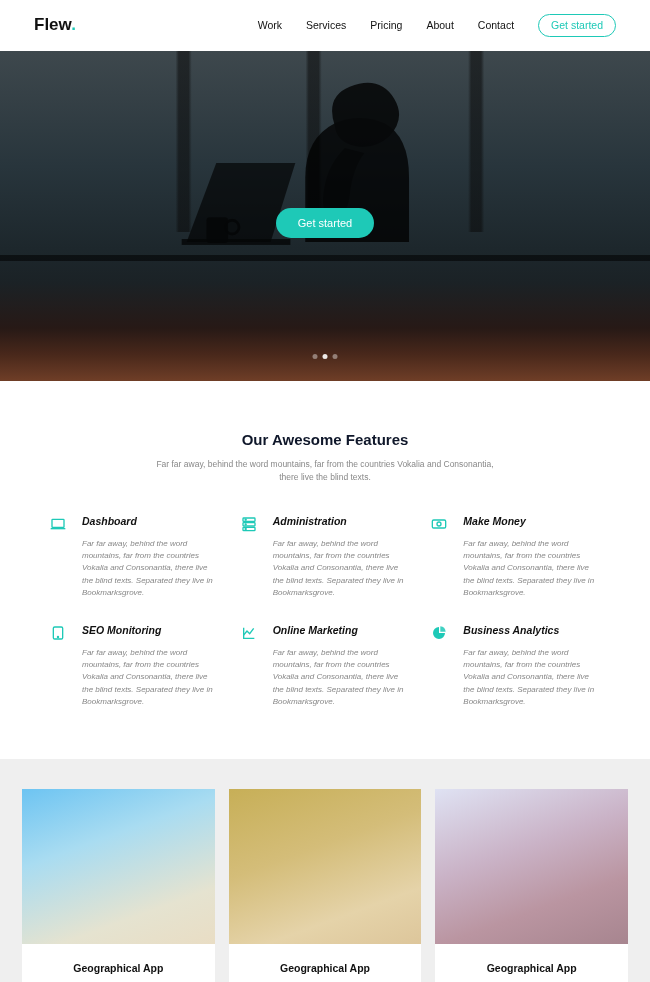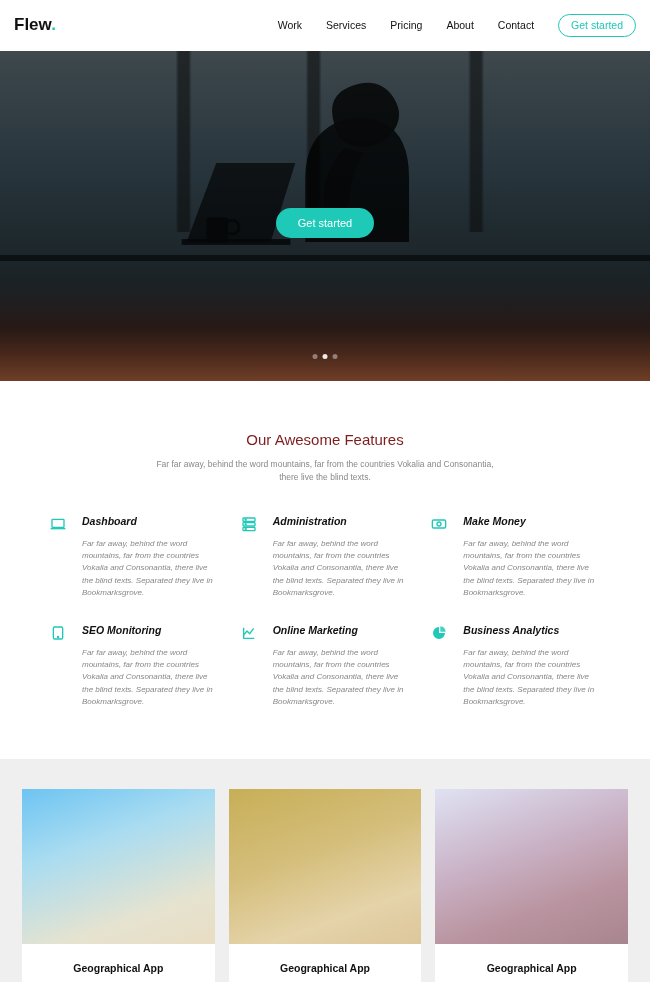--- a/index.html
+++ b/index.html
@@ -4,21 +4,21 @@
 <style>
   * { margin: 0; padding: 0; box-sizing: border-box; }
   body { font-family: -apple-system, BlinkMacSystemFont, "Segoe UI", Helvetica, Arial, sans-serif; width: 650px; background: #fff; color: #1a1a1a; }
   a { text-decoration: none; color: inherit; }
 
   
   .nav {
     display: flex;
     align-items: center;
     justify-content: space-between;
-    padding: 14px 14px;
+    padding: 14px 34px;
     background: #fff;
   }
   .logo {
     font-size: 17px;
     font-weight: 700;
     color: #111;
   }
   .logo .dot { color: #1ec9b7; }
   .nav-right { display: flex; align-items: center; gap: 24px; }
   .nav-link { font-size: 10.5px; font-weight: 500; color: #111; }
@@ -126,22 +126,22 @@
   .dot-ind.active { background: rgba(255,255,255,0.9); }
 
   
   .features {
     padding: 50px 50px 50px;
     background: #fff;
     text-align: center;
   }
   .features-title {
     font-size: 15px;
-    font-weight: 400;
-    color: #7f1d1d;
+    font-weight: 700;
+    color: #0f172a;
   }
   .features-sub {
     margin: 10px auto 30px;
     max-width: 340px;
     font-size: 8.5px;
     line-height: 1.6;
     color: #888;
   }
   .feat-grid {
     display: grid;

